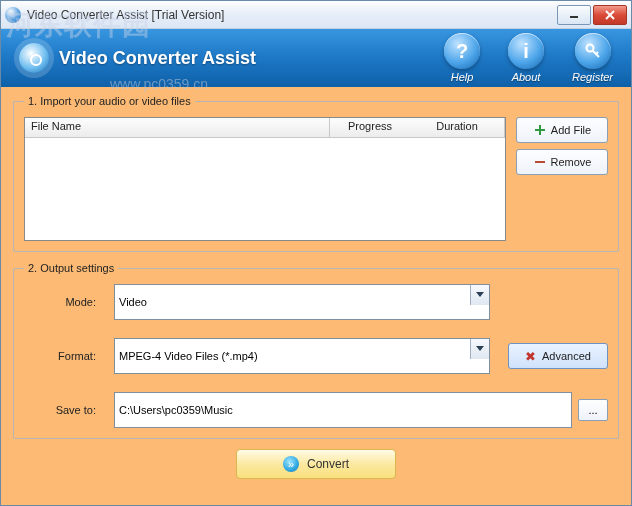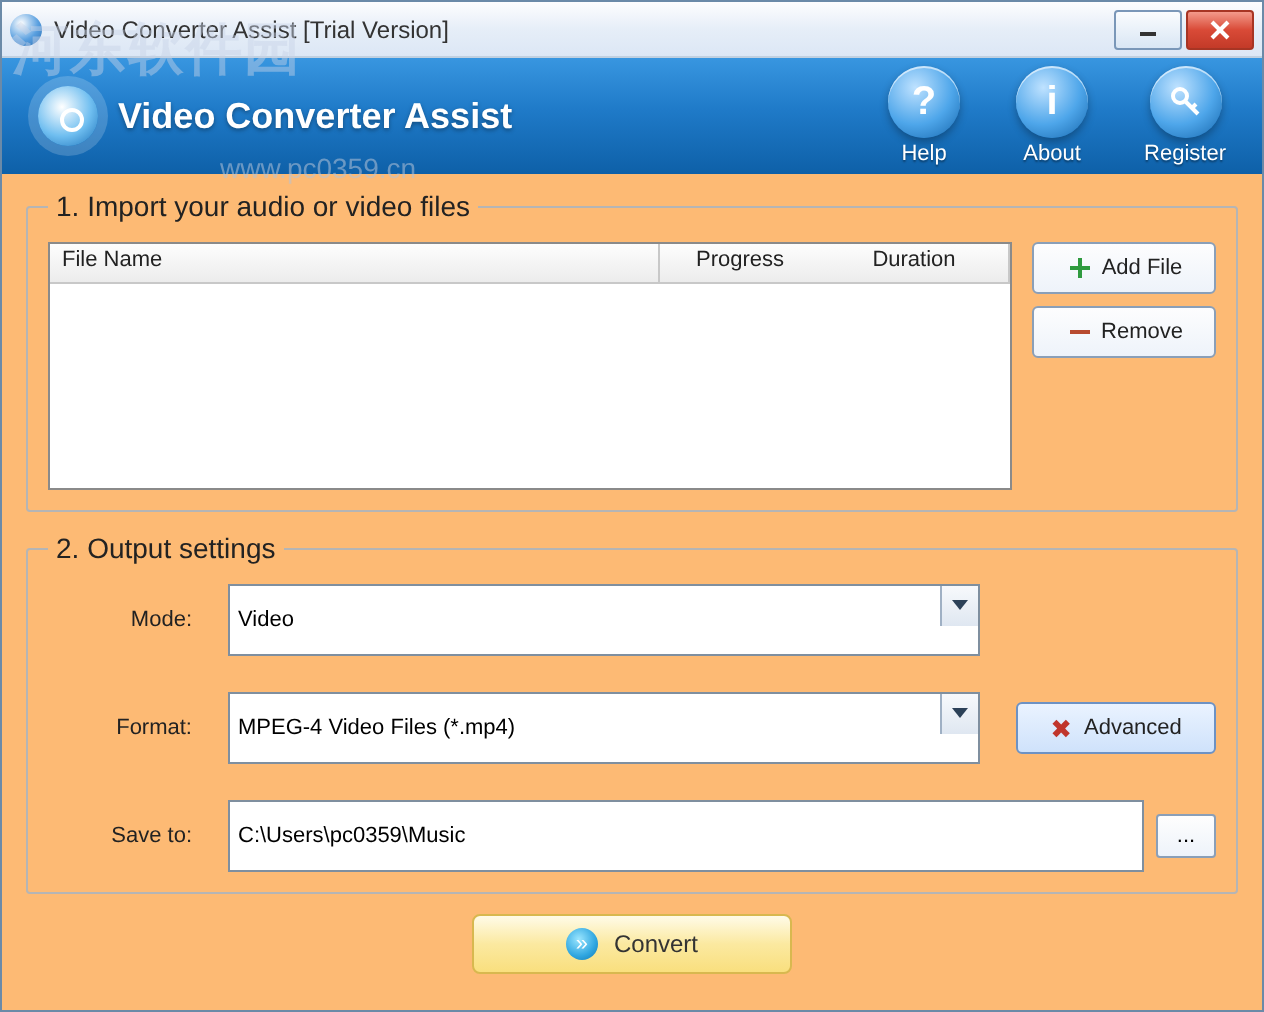--- a/index.html
+++ b/index.html
@@ -11,25 +11,25 @@
   .titlebar-buttons { display: flex; height: 20px; }
   .tb-btn { width: 34px; height: 20px; border: 1px solid #7a97b8; border-radius: 2px; margin-left: 2px; display: flex; align-items: center; justify-content: center; background: linear-gradient(#fafcfe,#d9e6f4); font-size: 10px; color: #333; cursor: pointer; }
   .tb-close { background: linear-gradient(#f39a8b,#d94a37,#c33a28); color: #fff; border-color: #a73524; }
   .header { height: 58px; background: linear-gradient(#3896e0 0%, #1f7ac8 45%, #0e60a8 100%); display: flex; align-items: center; padding: 0 18px; position: relative; }
   .app-logo { width: 30px; height: 30px; border-radius: 50%; background: radial-gradient(circle at 40% 35%, #fff, #6fbef0 55%, #1a70b8); margin-right: 10px; box-shadow: 0 0 0 5px rgba(255,255,255,0.18); position: relative; }
   .app-logo::after { content:""; position:absolute; left:11px; top:11px; width:8px; height:8px; border:2px solid #fff; border-radius:50%; }
   .app-title { color: #fff; font-size: 18px; font-weight: bold; text-shadow: 0 1px 2px rgba(0,0,0,0.35); }
   .header-btns { margin-left: auto; display: flex; gap: 28px; }
   .hbtn { display: flex; flex-direction: column; align-items: center; cursor: pointer; }
   .hbtn-circle { width: 36px; height: 36px; border-radius: 50%; background: radial-gradient(circle at 38% 30%, #bfe2ff, #4ea6ea 55%, #1566ac); box-shadow: 0 1px 0 rgba(255,255,255,0.6) inset, 0 2px 4px rgba(0,0,0,0.3); display: flex; align-items: center; justify-content: center; color: #fff; font-size: 20px; font-weight: bold; }
-  .hbtn-label { color: #fff; font-size: 11px; margin-top: 2px; text-shadow: 0 1px 1px rgba(0,0,0,0.4); }
+  .hbtn-label { color: #fff; font-size: 11px; margin-top: 2px; text-shadow: 0 1px 1px rgba(0,0,0,0.4); font-style: italic; }
   .content { padding: 8px 12px 10px; font-size: 11px; color: #222; }
   .desc { font-size: 11px; line-height: 14px; margin-bottom: 6px; }
   fieldset { border: 1px solid #b5b5b5; border-radius: 2px; padding: 10px 10px 10px; margin-bottom: 10px; }
-  legend { font-size: 14px; padding: 0 4px; }
+  legend { font-size: 11px; padding: 0 4px; }
   .import-wrap { display: flex; gap: 10px; }
   .file-table { flex: 1; border: 1px solid #8a8a8a; background: #fff; height: 124px; overflow: hidden; }
   .ft-head { display: flex; background: linear-gradient(#fdfdfd,#ececec); border-bottom: 1px solid #c8c8c8; height: 20px; }
   .ft-col { border-right: 1px solid #c8c8c8; font-size: 11px; padding: 2px 6px; color: #222; }
   .col-name { flex: 1; }
   .col-dur { width: 95px; text-align: center; }
   .col-prog { width: 80px; text-align: center; border-right: none; }
   .ft-row { display: flex; height: 20px; align-items: center; font-size: 11px; }
   .ft-row .col-name { display: flex; align-items: center; padding-left: 4px; color: #222; }
   .row-icon { width: 14px; height: 14px; margin-right: 4px; background: radial-gradient(circle, #ffd27a, #f08a1a); border-radius: 2px; position:relative; }

